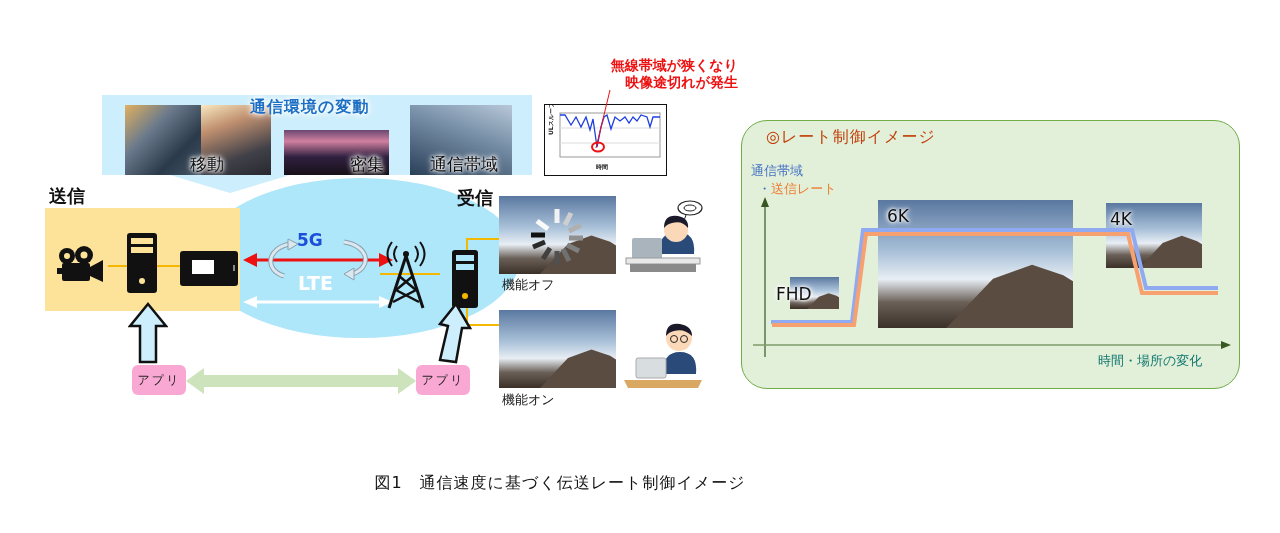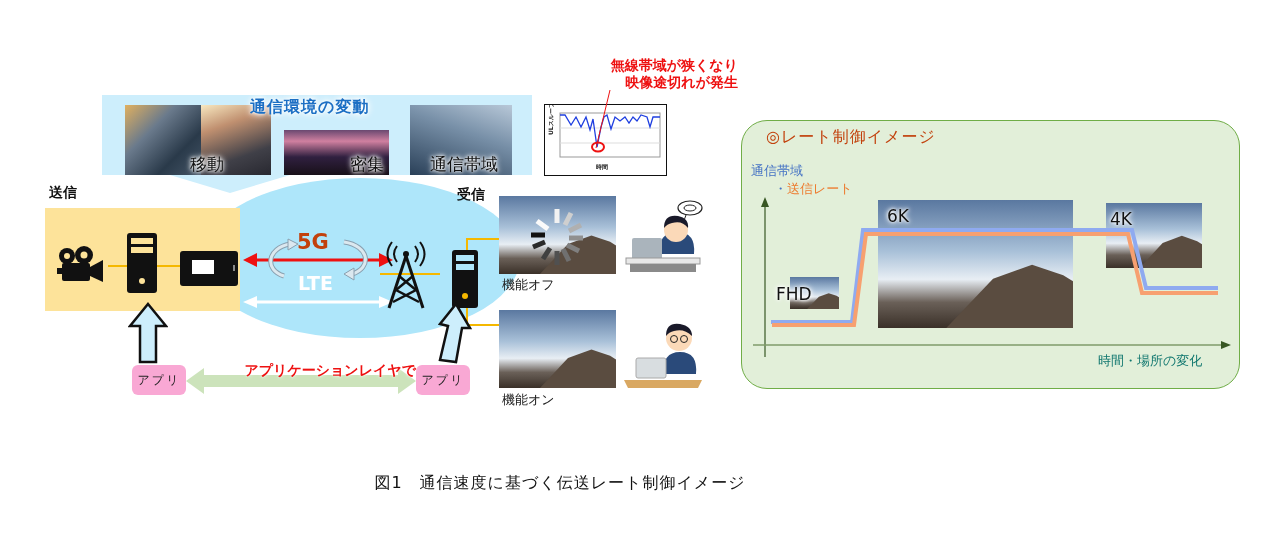--- a/index.html
+++ b/index.html
@@ -11,21 +11,21 @@
   .ph-a{background:linear-gradient(135deg,#e0b060 0%,#6a7a8c 35%,#2a3a4a 70%,#445566 100%);}
   .ph-b{background:linear-gradient(160deg,#f8e8c0 0%,#c09070 30%,#404048 70%,#282830 100%);}
   .ph-c{background:linear-gradient(180deg,#6a4870 0%,#d080a0 25%,#302040 60%,#181018 100%);}
   .ph-d{background:linear-gradient(200deg,#b8c8d8 0%,#7890a8 40%,#2a4058 100%);}
   .env-title{left:250px;top:97px;font-size:16px;font-weight:bold;color:#1c6fc4;text-shadow:0 0 3px #fff,0 0 6px #fff,0 0 8px #fff;letter-spacing:1px;}
   .env-label{font-size:17px;color:#111;text-shadow:0 0 3px #fff,0 0 5px #fff,0 0 6px #fff;}
   .ellipse{left:200px;top:178px;width:320px;height:160px;border-radius:50%;background:#aee6fa;}
   .send-box{left:45px;top:208px;width:195px;height:103px;background:#fde39a;}
   .hline{position:absolute;height:2px;background:#f5b800;}
   .vline{position:absolute;width:2px;background:#f5b800;}
-  .lbl-dark{font-size:14px;font-weight:bold;color:#111;}
+  .lbl-dark{font-size:18px;font-weight:bold;color:#111;}
   .app-box{position:absolute;width:54px;height:30px;background:#f9a8d4;border-radius:6px;font-size:12px;color:#222;display:flex;align-items:center;justify-content:center;letter-spacing:2px;}
   .red-txt{color:#ee1111;font-weight:bold;font-size:14px;line-height:17px;text-align:right;text-shadow:0 0 2px #fff,0 0 4px #fff;}
   .mtn{position:absolute;overflow:hidden;background:linear-gradient(180deg,#5a78a0 0%,#a8c0d8 40%,#e8eef4 62%,#6a6058 80%,#3a3028 100%);}
   .mtn::after{content:"";position:absolute;left:35%;bottom:0;width:80%;height:55%;background:#5a4c40;clip-path:polygon(0 100%,30% 30%,55% 10%,75% 25%,100% 60%,100% 100%);}
   .caption-sm{font-size:13px;color:#222;}
   .rate-panel{left:741px;top:120px;width:497px;height:267px;background:#e2efd9;border:1.5px solid #70ad47;border-radius:26px;}
   .title-rate{font-size:16px;color:#c2410c;letter-spacing:1px;}
   .res-lbl{font-size:17px;color:#111;text-shadow:0 0 3px #fff,0 0 5px #fff,0 0 6px #fff;}
   .fig-cap{left:0;top:473px;width:1120px;text-align:center;font-size:16px;color:#111;letter-spacing:1px;}
 </style>
@@ -82,21 +82,21 @@
   <rect x="4" y="5" width="22" height="6" fill="#fde39a"></rect>
   <rect x="4" y="14" width="22" height="6" fill="#fde39a"></rect>
   <circle cx="15" cy="48" r="3" fill="#fde39a"></circle>
 </svg>
 <svg class="abs" style="left:180px;top:251px;" width="60" height="36">
   <rect x="0" y="0" width="58" height="35" rx="3" fill="#111"></rect>
   <rect x="12" y="9" width="22" height="14" fill="#fff"></rect>
   <rect x="53" y="14" width="2" height="6" fill="#888"></rect>
 </svg>
 
-<div class="abs" style="left:297px;top:230px;font-size:21px;font-weight:bold;color:#c2410c;">5G</div>
+<div class="abs" style="left:297px;top:230px;font-size:17px;font-weight:bold;color:#1d4ed8;">5G</div>
 <div class="abs" style="left:298px;top:272px;font-size:19px;font-weight:bold;color:#fff;">LTE</div>
 <svg class="abs" style="left:243px;top:250px;" width="150" height="20">
   <line x1="12" y1="10" x2="138" y2="10" stroke="#ee1111" stroke-width="3"></line>
   <polygon points="0,10 14,3 14,17" fill="#ee1111"></polygon>
   <polygon points="150,10 136,3 136,17" fill="#ee1111"></polygon>
 </svg>
 <svg class="abs" style="left:243px;top:294px;" width="150" height="16">
   <line x1="12" y1="8" x2="138" y2="8" stroke="#fff" stroke-width="3"></line>
   <polygon points="0,8 14,2 14,14" fill="#fff"></polygon>
   <polygon points="150,8 136,2 136,14" fill="#fff"></polygon>
@@ -140,21 +140,20 @@
 <svg class="abs" style="left:432px;top:302px;" width="40" height="62">
   <polygon points="24,2 38,26 30,26 24,60 8,58 16,24 8,22" fill="#cdeefc" stroke="#111" stroke-width="2.5"></polygon>
 </svg>
 
 <div class="app-box" style="left:132px;top:365px;">アプリ</div>
 <div class="app-box" style="left:416px;top:365px;">アプリ</div>
 <svg class="abs" style="left:186px;top:366px;" width="230" height="30">
   <polygon points="0,15 18,2 18,9 212,9 212,2 230,15 212,28 212,21 18,21 18,28" fill="#c6e0b4" opacity="0.9"></polygon>
 </svg>
 <div class="abs red-txt" style="left:186px;top:362px;width:230px;font-weight:bold;">
-  <div>アプリケーションレイヤで</div>
 </div>
 
 <div class="mtn" style="left:499px;top:196px;width:117px;height:78px;"></div>
 <svg class="abs" style="left:525px;top:205px;" width="64" height="62">
   <g stroke-width="5" stroke-linecap="butt">
     <line x1="32" y1="4" x2="32" y2="18" stroke="#f2f2f2"></line>
     <line x1="46" y1="8" x2="40" y2="20" stroke="#cfcfcf"></line>
     <line x1="56" y1="20" x2="44" y2="26" stroke="#b0b0b0"></line>
     <line x1="58" y1="33" x2="44" y2="33" stroke="#909090"></line>
     <line x1="54" y1="46" x2="42" y2="40" stroke="#808080"></line>
@@ -189,21 +188,21 @@
   <path d="M44,18 Q44,4 58,6 Q70,8 70,18 Q62,10 52,13 Q47,14 44,18 Z" fill="#1a1a2a"></path>
   <circle cx="52" cy="21" r="3.5" fill="none" stroke="#222" stroke-width="1"></circle>
   <circle cx="62" cy="21" r="3.5" fill="none" stroke="#222" stroke-width="1"></circle>
   <rect x="14" y="40" width="30" height="20" rx="2" fill="#d8dde0" stroke="#aaa"></rect>
   <polygon points="2,62 80,62 76,70 6,70" fill="#d9a862"></polygon>
 </svg>
 
 <div class="abs rate-panel"></div>
 <div class="abs title-rate" style="left:766px;top:127px;">◎レート制御イメージ</div>
 <div class="abs" style="left:751px;top:162px;font-size:13px;color:#4472c4;">通信帯域</div>
-<div class="abs" style="left:758px;top:180px;font-size:13px;margin-left:16px;">
+<div class="abs" style="left:758px;top:180px;font-size:13px;">
   <span style="color:#4472c4;">・</span><span style="color:#ed7d31;">送信レート</span>
 </div>
 
 <svg class="abs" style="left:745px;top:195px;" width="490" height="175">
   <line x1="20" y1="8" x2="20" y2="162" stroke="#385723" stroke-width="1.2"></line>
   <polygon points="20,2 16,12 24,12" fill="#385723"></polygon>
   <line x1="8" y1="150" x2="478" y2="150" stroke="#7f9b6a" stroke-width="1.5"></line>
   <polygon points="486,150 476,146 476,154" fill="#385723"></polygon>
 </svg>
 

